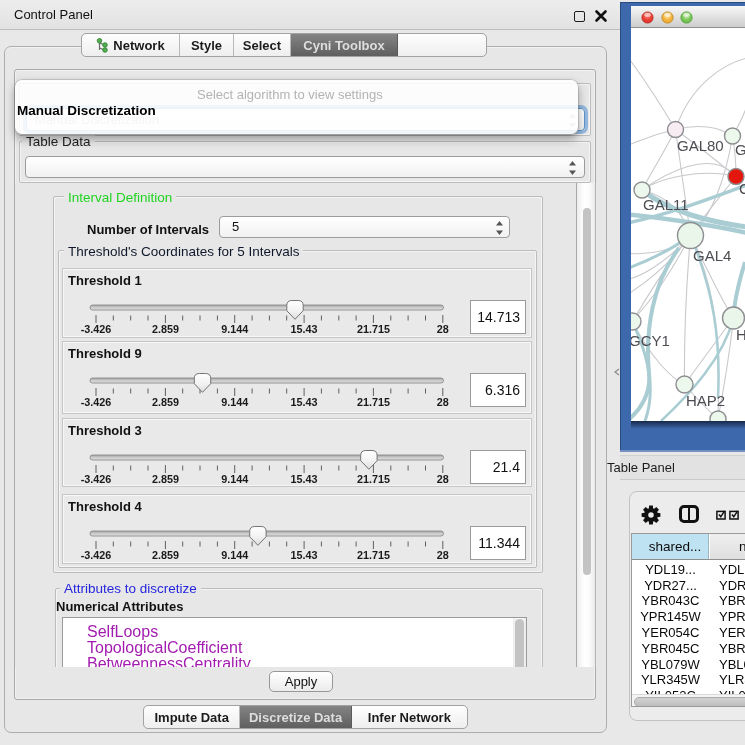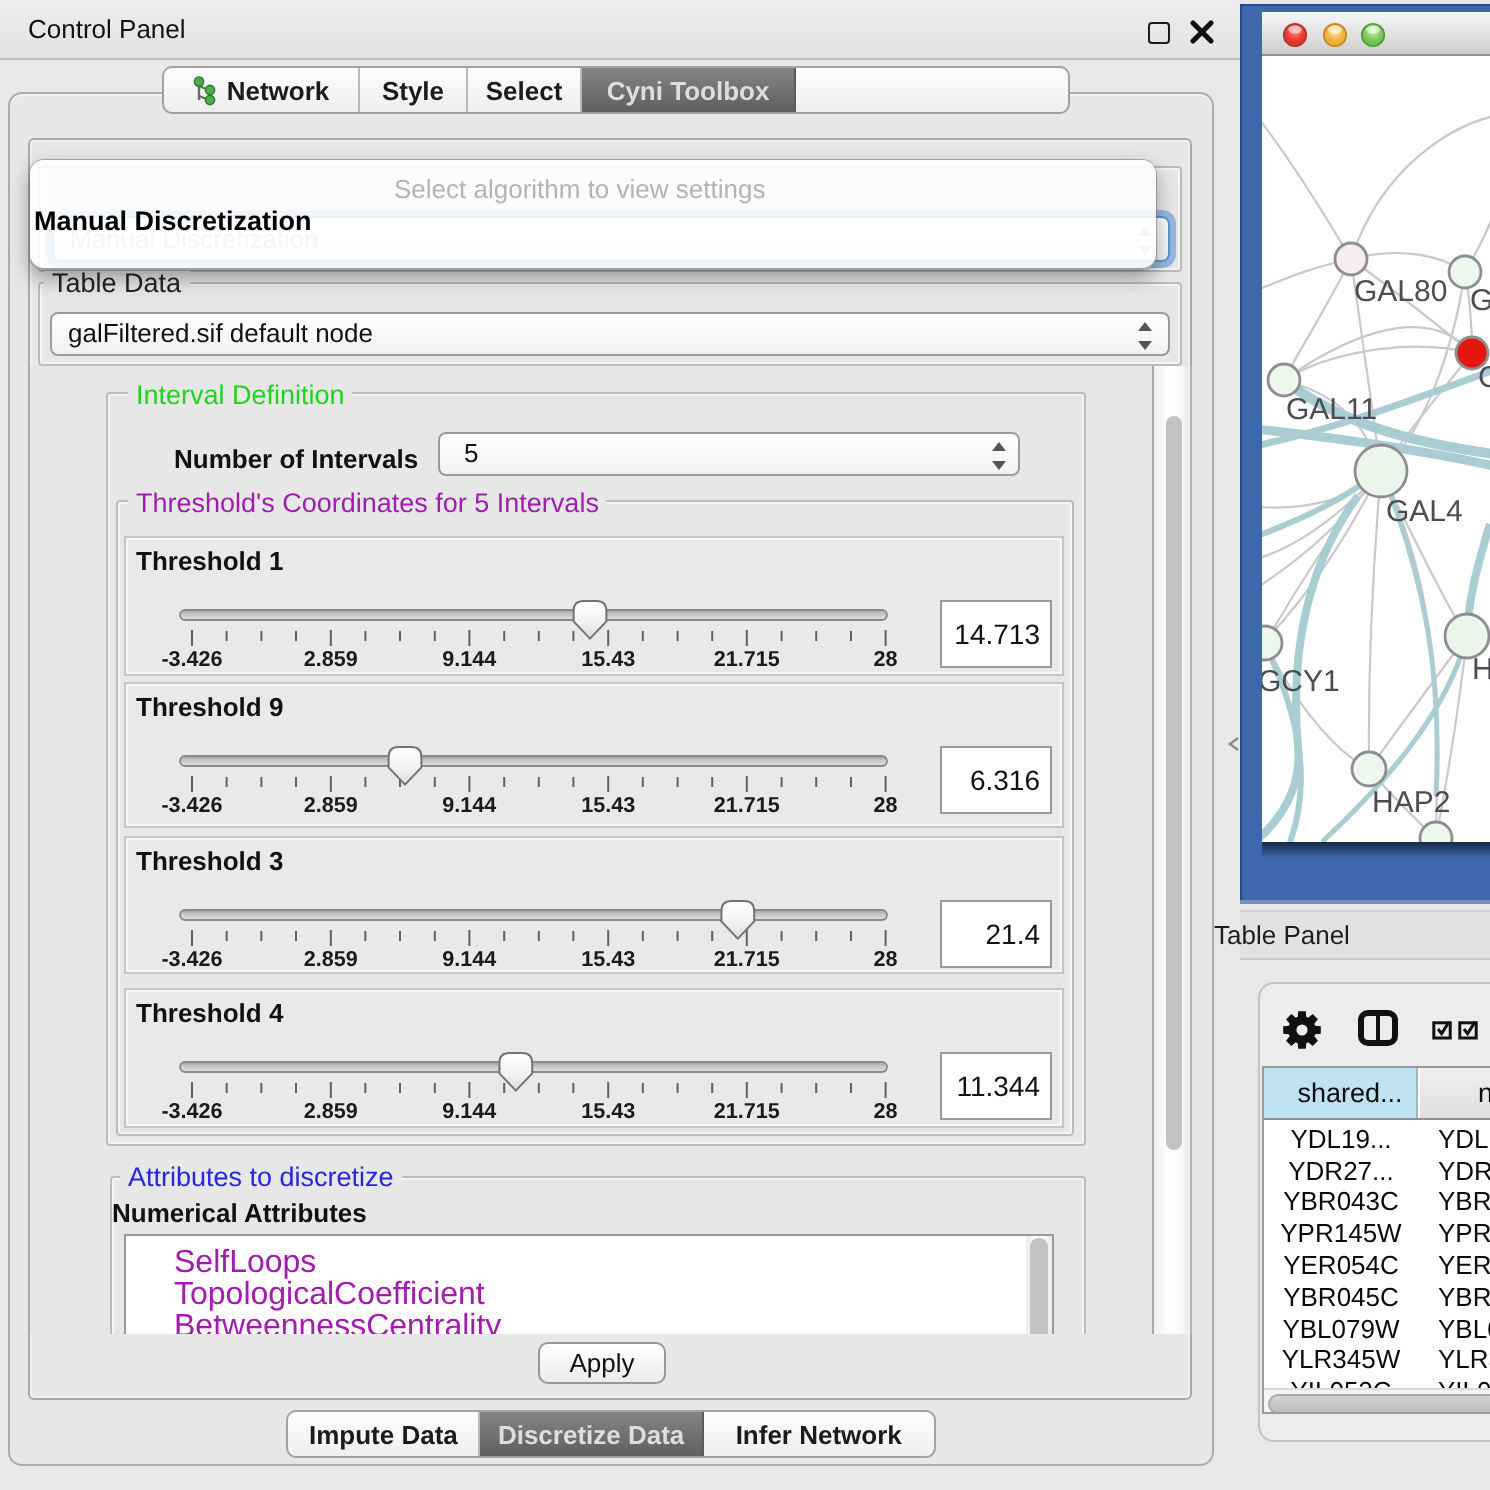--- a/index.html
+++ b/index.html
@@ -19,42 +19,42 @@
 .cell{position:absolute;font-size:13px;color:#0a0a0a;white-space:nowrap}
 </style></head><body>
 <div id="root">
 <div class="abs" style="left:0;top:0;width:620px;height:30px;background:linear-gradient(#ededed,#e2e2e2);border-bottom:1px solid #bdbdbd"></div>
     <div class="abs" style="left:14px;top:7px;font-size:13px;color:#111">Control Panel</div>
     <div class="abs" style="left:574px;top:11px;width:11px;height:11px;border:1.6px solid #1c1c1c;border-radius:2px"></div>
     <svg class="abs" style="left:594px;top:9px" width="14" height="14" viewBox="0 0 14 14">
 <path d="M2.5 2.5 L11.5 11.5 M11.5 2.5 L2.5 11.5" stroke="#111" stroke-width="2.6" stroke-linecap="round"></path>
     </svg>
     <div class="abs" style="left:4px;top:46px;width:603px;height:687px;border:1px solid #adadad;border-radius:7px;background:#e7e7e7;box-shadow:inset 0 1px 0 #f2f2f2"></div>
-    <div class="seg" style="left:81px;top:33px;width:454px">
+    <div class="seg" style="left:81px;top:33px;width:406px">
 <div style="width:98px"><svg width="13" height="15" viewBox="0 0 13 15" style="margin-right:4px">
           <line x1="3.5" y1="2.5" x2="3.5" y2="12" stroke="#6b6b6b" stroke-width="1.2"></line>
           <line x1="3.5" y1="5" x2="8.5" y2="7" stroke="#6b6b6b" stroke-width="1.2"></line>
           <line x1="3.5" y1="10" x2="8.5" y2="12" stroke="#6b6b6b" stroke-width="1.2"></line>
           <circle cx="3.5" cy="2.8" r="2.3" fill="#4faf4f" stroke="#2e7d2e" stroke-width="0.8"></circle>
           <circle cx="9" cy="7" r="2.3" fill="#4faf4f" stroke="#2e7d2e" stroke-width="0.8"></circle>
           <circle cx="9" cy="12" r="2.3" fill="#4faf4f" stroke="#2e7d2e" stroke-width="0.8"></circle>
         </svg>Network</div>
 <div style="width:54px">Style</div>
 <div style="width:57px">Select</div>
 <div class="sel" style="width:107px">Cyni Toolbox</div>
 </div>
     <div class="abs" style="left:14px;top:69px;width:582px;height:631px;border:1px solid #a9a9a9;border-radius:3px;background:#e7e7e7;box-shadow:inset 0 0 0 1px #f1f1f1"></div>
     <div class="group" style="left:19px;top:83px;width:572px;height:53px"></div>
     <div class="combo" style="left:26px;top:108px;width:559px;height:23px;box-shadow:0 0 0 3px rgba(120,168,220,0.75);border:1px solid #5d95cb;line-height:21px"><span style="margin-left:8px;color:#b0b0b0">Manual Discretization</span><svg class="ar" style="top:3px" width="9" height="17" viewBox="0 0 9 17">
         <path d="M4.5 1 L8 6 L1 6 Z" fill="#b5b5b5"></path>
         <path d="M4.5 16 L8 11 L1 11 Z" fill="#b5b5b5"></path>
       </svg></div>
     <div class="group" style="left:19px;top:141px;width:572px;height:42px"></div>
     <div class="gtitle" style="left:22px;top:134px;color:#222">Table Data</div>
-    <div class="combo" style="left:25px;top:156px;width:560px;height:22px;line-height:20px"><span style="margin-left:8px">galFiltered.sif default node</span><svg class="ar" style="top:3px" width="9" height="16" viewBox="0 0 9 16">
+    <div class="combo" style="left:25px;top:156px;width:560px;height:22px;line-height:20px"><svg class="ar" style="top:3px" width="9" height="16" viewBox="0 0 9 16">
         <path d="M4.5 1 L8 5.5 L1 5.5 Z" fill="#555"></path>
         <path d="M4.5 15 L8 10.5 L1 10.5 Z" fill="#555"></path>
       </svg></div>
     <div class="abs" style="left:15px;top:183px;width:580px;height:484px;background:#e7e7e7;overflow:hidden">
       <div style="position:absolute;left:-15px;top:-183px;width:620px;height:900px">
         <svg width="0" height="0" style="position:absolute">
           <defs>
             <linearGradient id="trackg" x1="0" y1="0" x2="0" y2="1">
               <stop offset="0" stop-color="#a2a2a2"></stop>
               <stop offset="0.45" stop-color="#c8c8c8"></stop>
@@ -68,21 +68,21 @@
           </defs>
         </svg>
         <div class="group" style="left:52.5px;top:196px;width:490px;height:377px"></div>
         <div class="gtitle" style="left:64px;top:189.5px;color:#1fd41f">Interval Definition</div>
         <div class="blab" style="left:87px;top:221.5px">Number of Intervals</div>
         <div class="combo" style="left:219px;top:216px;width:291px;height:22px;line-height:20px"><span style="margin-left:12px">5</span><svg class="ar" style="top:3px;right:5px" width="9" height="16" viewBox="0 0 9 16">
             <path d="M4.5 1 L8 5.5 L1 5.5 Z" fill="#555"></path>
             <path d="M4.5 15 L8 10.5 L1 10.5 Z" fill="#555"></path>
           </svg></div>
         <div class="group" style="left:58px;top:250px;width:478.5px;height:318px"></div>
-        <div class="gtitle" style="left:64px;top:243.5px;color:#a21caf">Threshold's Coordinates for 5 Intervals</div>
+        <div class="gtitle" style="left:64px;top:243.5px;color:#0f172a">Threshold's Coordinates for 5 Intervals</div>
         <div class="tpanel" style="top:268px;height:70px"></div>
         <div class="blab" style="left:68px;top:273px">Threshold 1</div>
         <svg style="position:absolute;left:62px;top:268px" width="470" height="70" viewBox="0 0 470 70">
           <rect x="28" y="37" width="353.5" height="5" rx="2.5" fill="url(#trackg)" stroke="#8a8a8a" stroke-width="0.9"></rect>
           <g stroke="#606060" stroke-width="1">
             <line x1="34.0" y1="47" x2="34.0" y2="55"></line>
             <line x1="51.3" y1="47.5" x2="51.3" y2="52.5"></line>
             <line x1="68.7" y1="47.5" x2="68.7" y2="52.5"></line>
             <line x1="86.0" y1="47.5" x2="86.0" y2="52.5"></line>
             <line x1="103.4" y1="47" x2="103.4" y2="55"></line>

